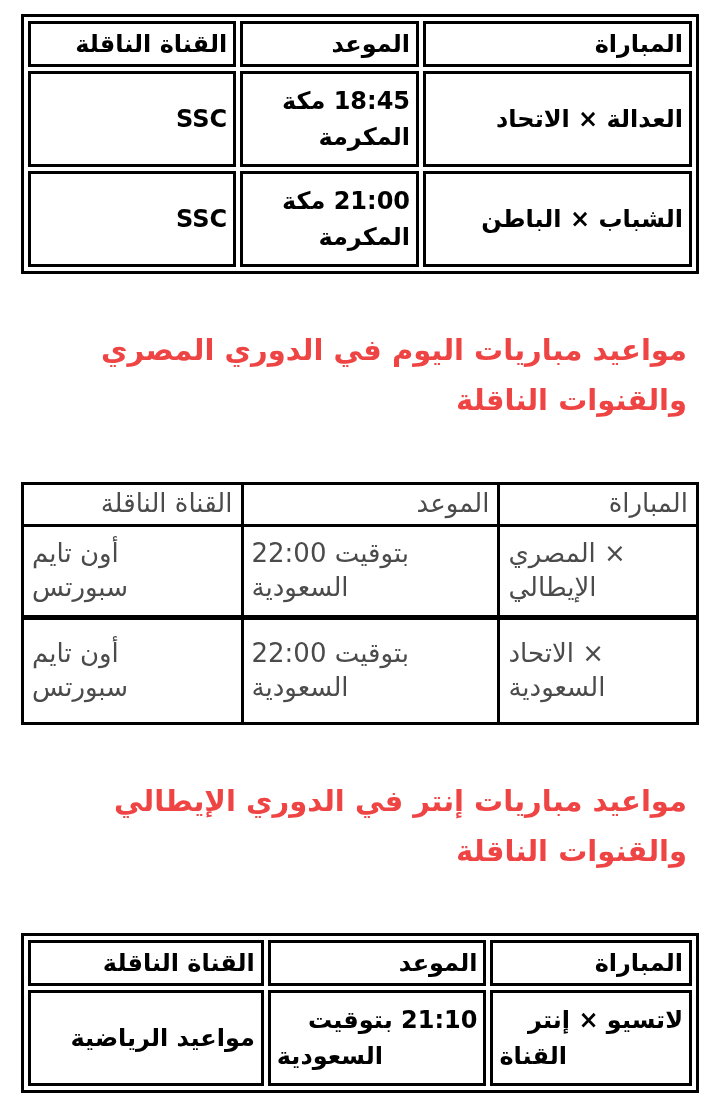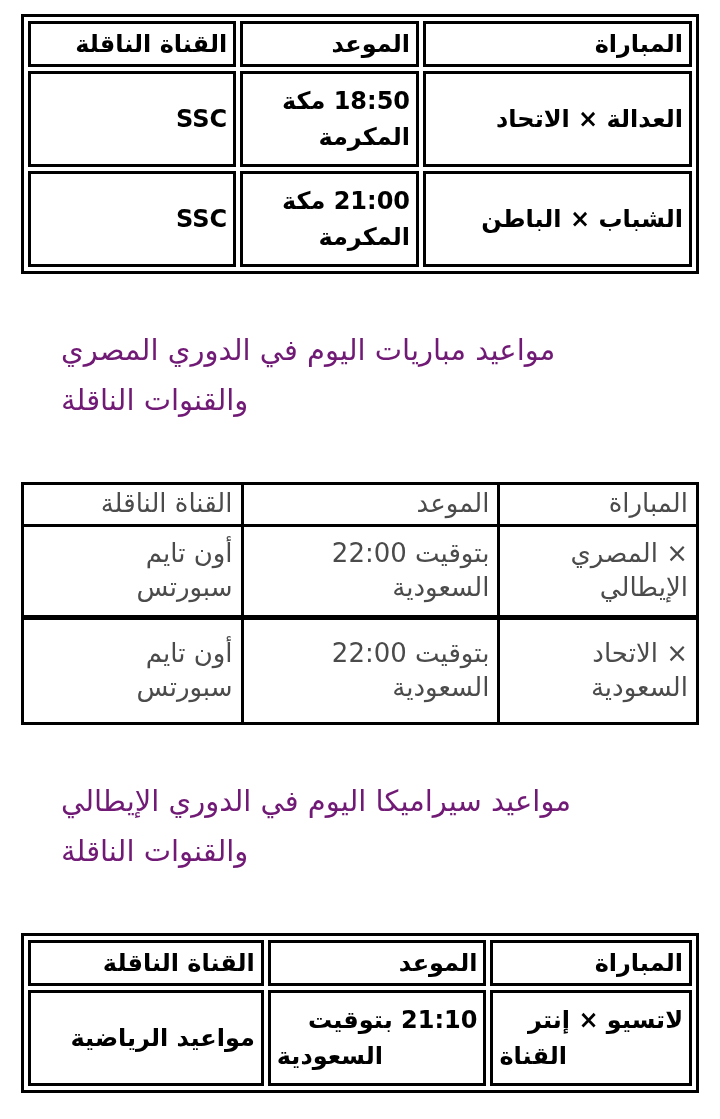--- a/index.html
+++ b/index.html
@@ -28,31 +28,31 @@
     border:3px solid #000; border-collapse:collapse; color:#4b4b4b;
   }
   .t-plain td {
     border:3px solid #000; padding:2px 8px; text-align:right;
     vertical-align:middle; font-weight:400; font-size:26px; line-height:1.3;
   }
   .t-plain .hdr td { height:42px; }
   .t-plain .row1 td { height:92px; border-bottom-width:5px; }
   .t-plain .row2 td { height:106px; }
   
-  .t-plain .row .ln { direction:ltr; text-align:right; }
+  .t-plain .row .ln { direction:ltr; text-align:left; }
 
   
   .t3 .row td .ln:nth-child(2) { text-align:left; }
 
   .ln { display:block; }
 
   
   .heading {
-    color:#701a75; font-weight:400; font-size:29px; line-height:1.72;
-    text-align:left; padding-left:40px; padding-right:12px;
+    color:#ef4444; font-weight:700; font-size:29px; line-height:1.72;
+    text-align:right; padding-left:40px; padding-right:12px;
     margin:52px 0 56px 0;
   }
   .t2-wrap { margin-bottom:0; }
 </style>
 </head>
 <body>
 
 <div class="page">
 
   <table class="t-bold">
@@ -60,21 +60,21 @@
       <tr class="hdr">
         <td>المباراة</td>
         <td>الموعد</td>
         <td>القناة الناقلة</td>
       </tr>
       <tr class="row">
         <td>
           <span class="ln">العدالة × الاتحاد</span>
         </td>
         <td>
-          <span class="ln">18:50 مكة</span>
+          <span class="ln">18:45 مكة</span>
           <span class="ln">المكرمة</span>
         </td>
         <td>
           <span class="ln">SSC</span>
         </td>
       </tr>
       <tr class="row">
         <td>
           <span class="ln">الشباب × الباطن</span>
         </td>
@@ -126,21 +126,21 @@
         </td>
         <td>
           <span class="ln">أون تايم</span>
           <span class="ln">سبورتس</span>
         </td>
       </tr>
     </tbody>
   </table>
 
   <h2 class="heading">
-    <span class="ln">مواعيد سيراميكا اليوم في الدوري الإيطالي</span>
+    <span class="ln">مواعيد مباريات إنتر في الدوري الإيطالي</span>
     <span class="ln">والقنوات الناقلة</span>
   </h2>
 
   <table class="t-bold t3">
     <tbody>
       <tr class="hdr">
         <td>المباراة</td>
         <td>الموعد</td>
         <td>القناة الناقلة</td>
       </tr>

